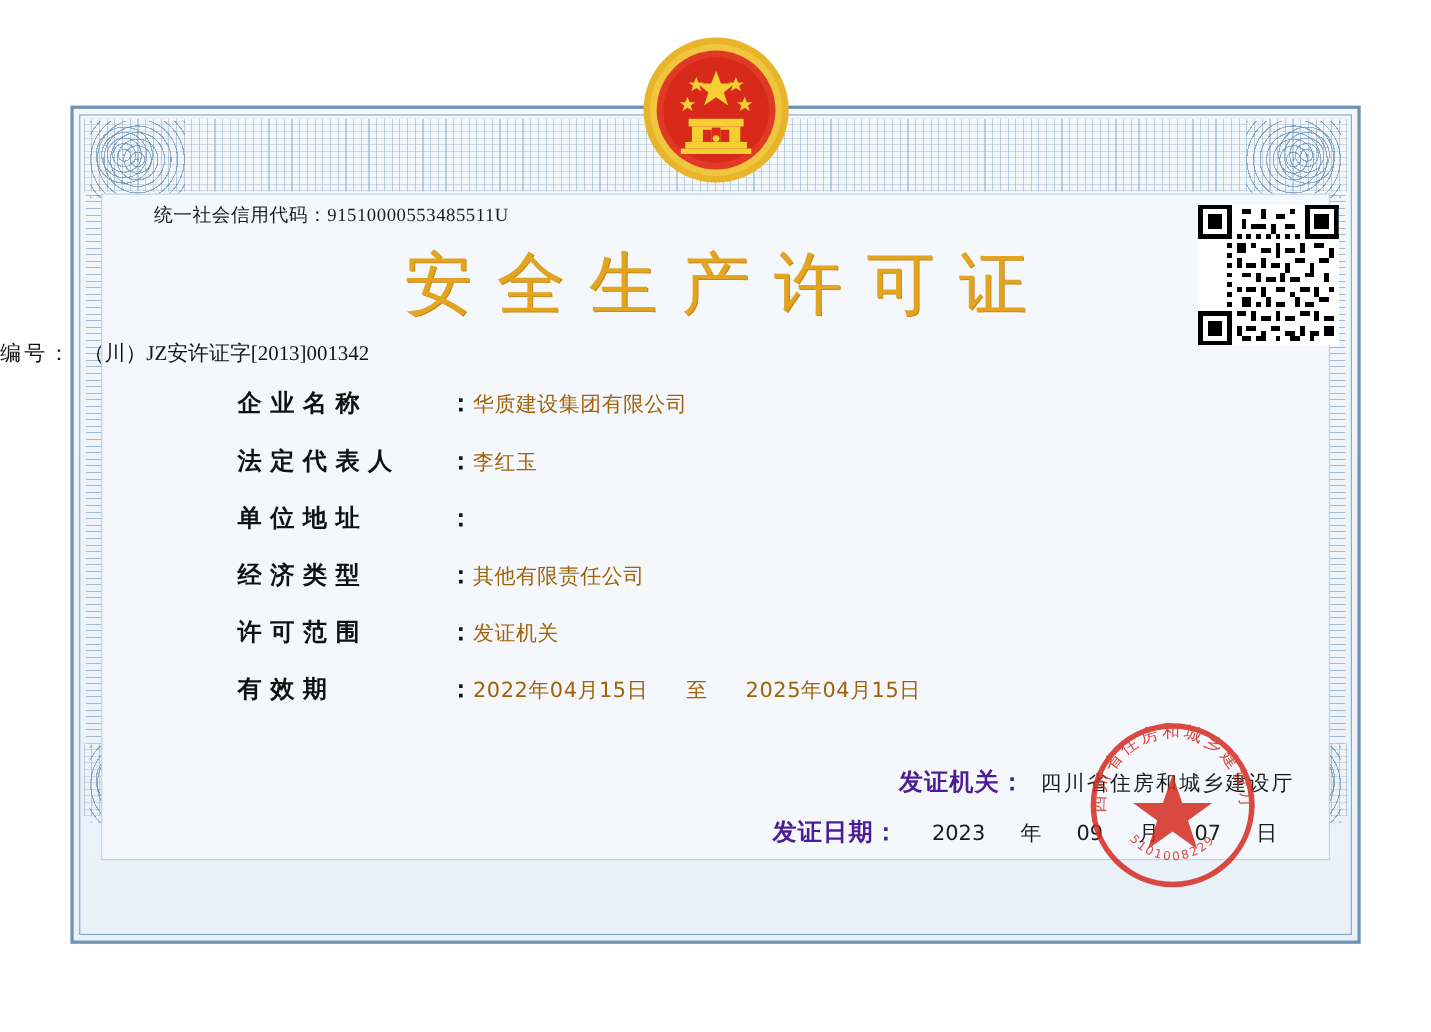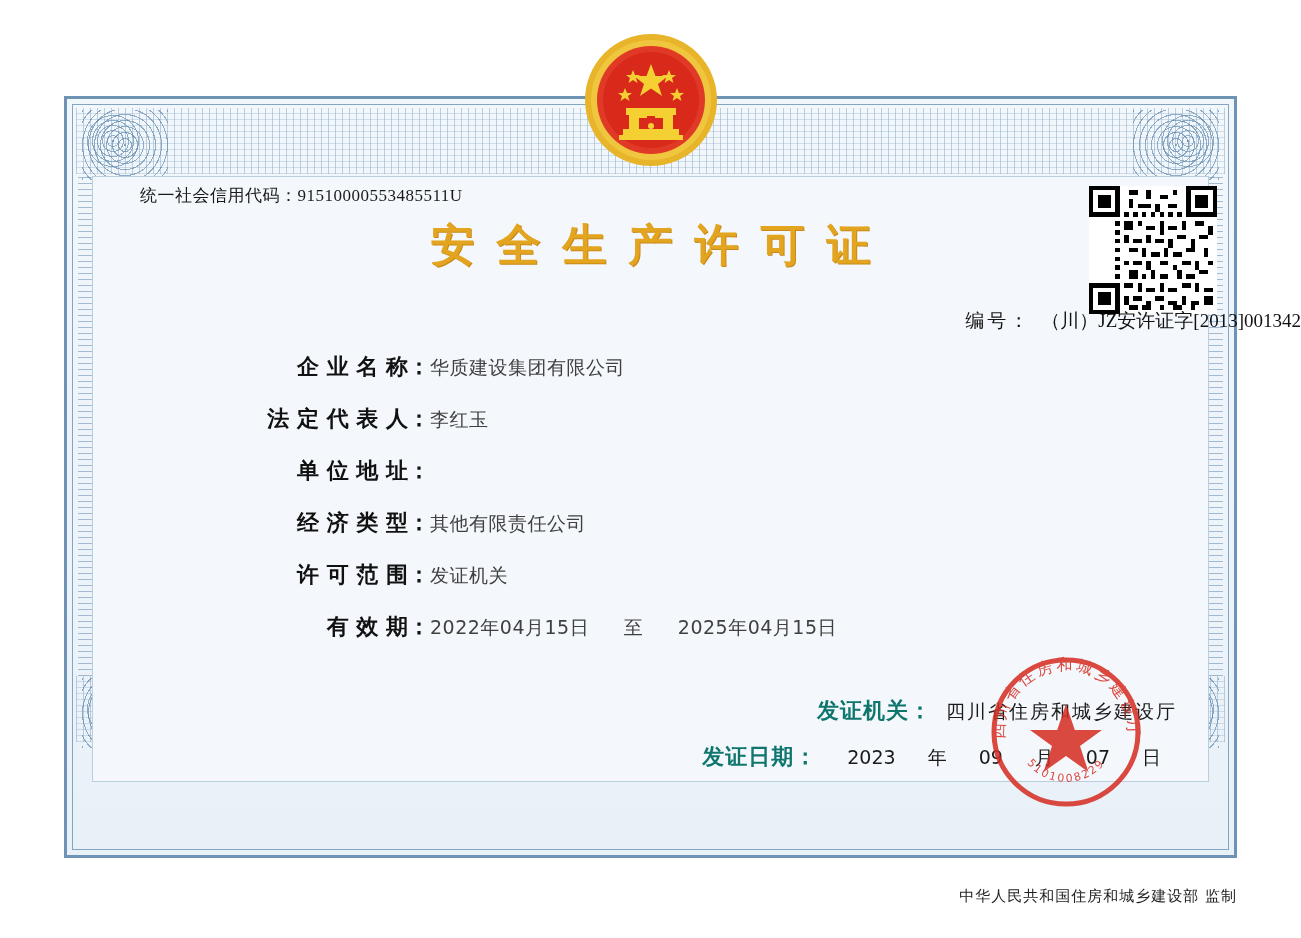--- a/index.html
+++ b/index.html
@@ -152,35 +152,35 @@
     letter-spacing: 0.5px;
     font-family: "Liberation Serif", serif;
     z-index: 6;
   }
   .main-title {
     position: absolute;
     left: 0;
     right: 0;
     top: 216px;
     text-align: center;
-    font-size: 44px;
-    font-weight: bold;
+    font-size: 62px;
+    font-weight: normal;
     letter-spacing: 22px;
     text-indent: 22px;
     color: #e3a51f;
     text-shadow: 1px 1px 0 #c8891a;
     font-family: "DejaVu Sans", sans-serif;
     z-index: 6;
   }
   .serial {
     position: absolute;
     left: 0;
     right: 0;
     top: 308px;
-    text-align: right;
+    text-align: left;
     font-size: 19px;
     color: #111;
     z-index: 6;
   }
   .serial .label { letter-spacing: 3px; margin-right: 10px; }
 
   .fields {
     position: absolute;
     left: 216px;
     top: 352px;
@@ -191,27 +191,27 @@
     align-items: baseline;
     height: 52px;
   }
   .field-label {
     width: 214px;
     font-size: 22px;
     font-weight: bold;
     color: #111;
     letter-spacing: 0px;
     display: flex;
-    justify-content: flex-end;
+    justify-content: space-between;
     font-family: "DejaVu Sans", sans-serif;
   }
   .field-label .colon { letter-spacing: 0; }
   .field-value {
     font-size: 19px;
-    color: #404040;
+    color: #a16207;
     font-family: "DejaVu Sans", sans-serif;
     letter-spacing: 0.5px;
   }
   .valid-to-sep {
     display: inline-block;
     margin: 0 28px;
     font-size: 19px;
     font-family: "DejaVu Sans", sans-serif;
   }
 
@@ -224,21 +224,21 @@
   }
   .issuer-row {
     display: flex;
     align-items: baseline;
     height: 46px;
     justify-content: flex-end;
   }
   .issuer-label {
     font-size: 22px;
     font-weight: bold;
-    color: #0f766e;
+    color: #4c1d95;
     letter-spacing: 1px;
     font-family: "DejaVu Sans", sans-serif;
     margin-right: 14px;
   }
   .issuer-value {
     font-size: 19px;
     color: #1a1a1a;
     letter-spacing: 2px;
     font-family: "DejaVu Sans", sans-serif;
   }
@@ -510,15 +510,14 @@
       <polygon points="84,56 92.8,82 120,82 98,98 106.5,124 84,108 61.5,124 70,98 48,82 75.2,82" fill="#d62b20"></polygon>
       <text font-family="DejaVu Sans, sans-serif" font-size="16" fill="#d62b20" letter-spacing="3">
         <textPath href="#sealTopArc" startOffset="50%" text-anchor="middle">四川省住房和城乡建设厅</textPath>
       </text>
       <text font-family="DejaVu Sans, sans-serif" font-size="11" fill="#d62b20" letter-spacing="2">
         <textPath href="#sealBottomArc" startOffset="50%" text-anchor="middle">5101008229</textPath>
       </text>
     </svg>
   </div>
 
-  <div class="footer-note">中华人民共和国住房和城乡建设部 监制</div>
 
 </div>
 
 </body></html>

